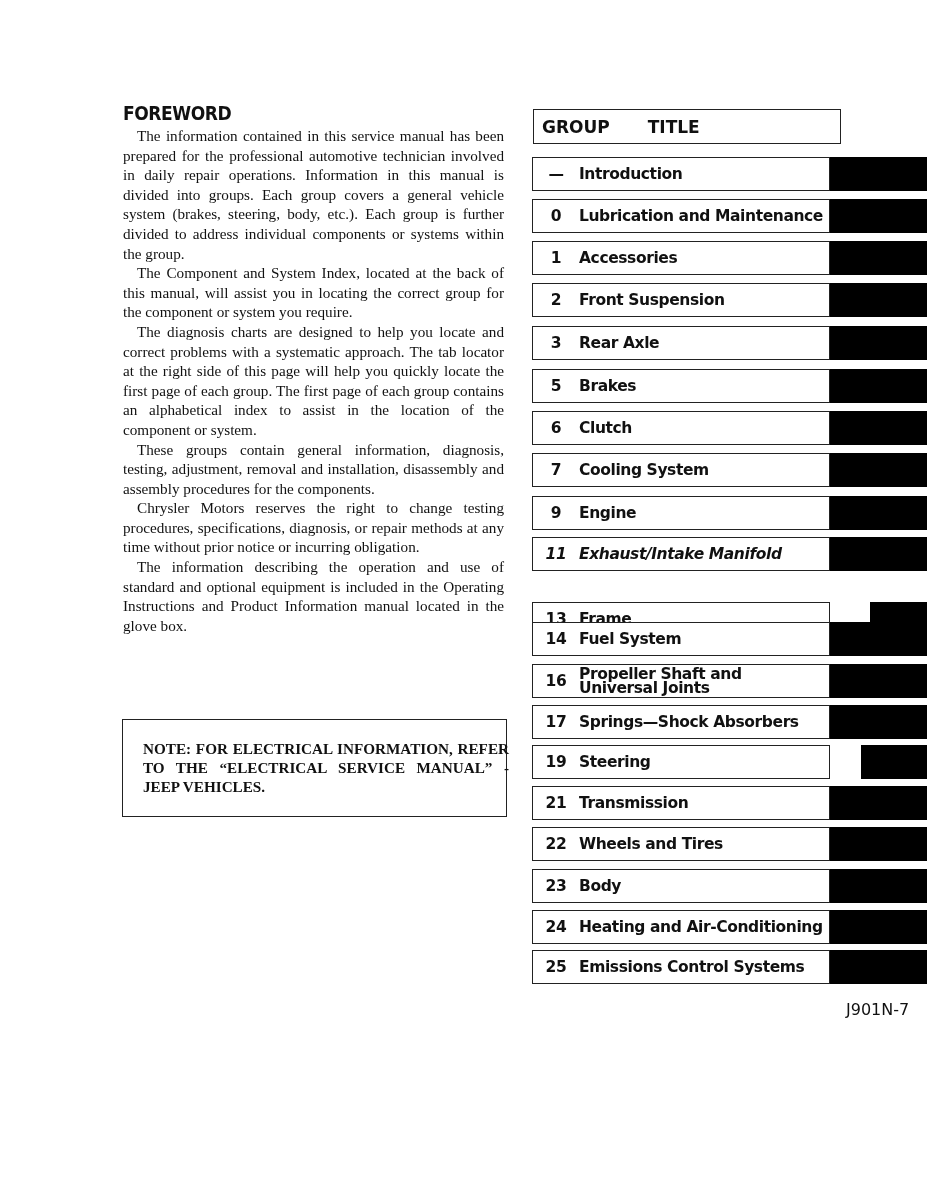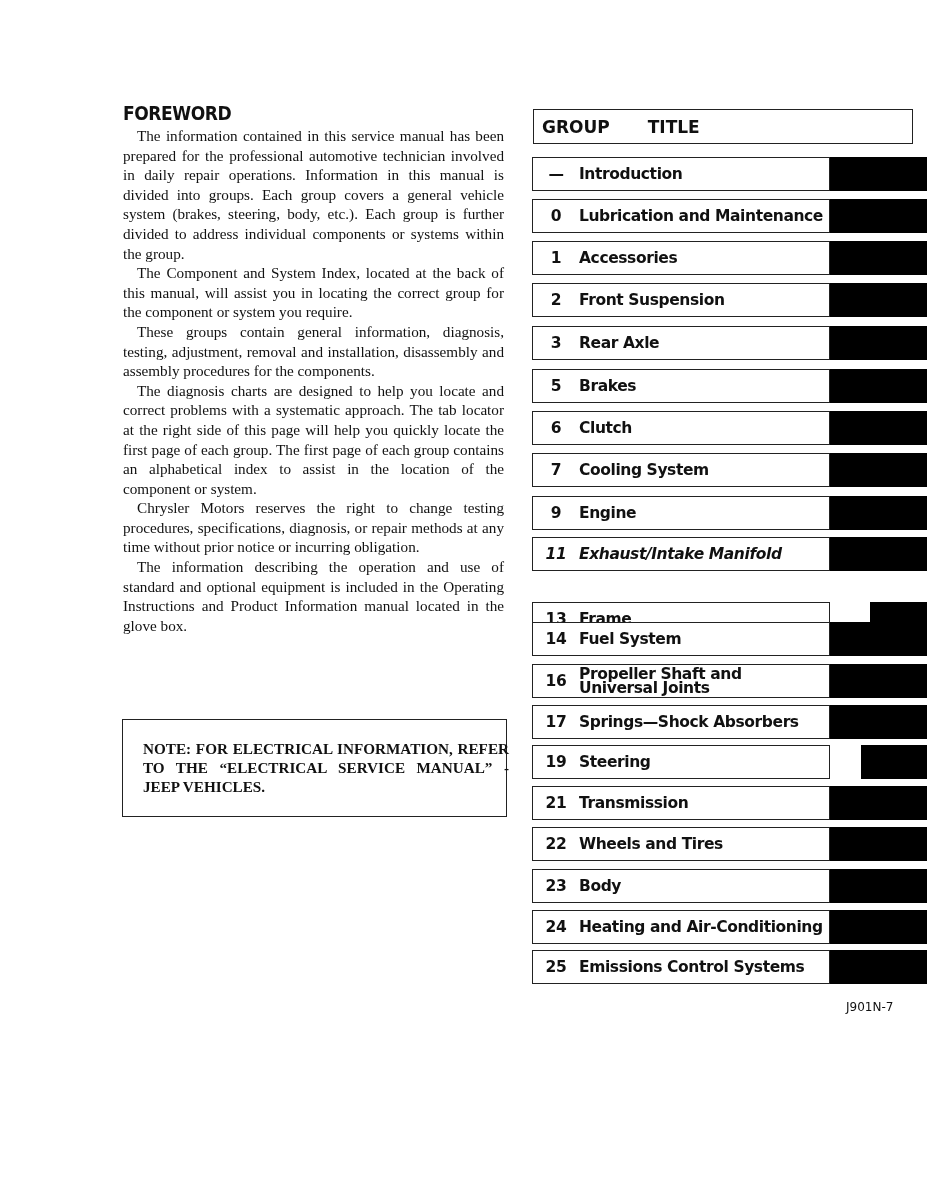--- a/index.html
+++ b/index.html
@@ -2,38 +2,38 @@
 <html><head>
 <meta charset="utf-8">
 <style>
   html, body { margin: 0; padding: 0; background: #ffffff; }
   body { width: 927px; height: 1200px; position: relative; overflow: hidden; color: #111; }
   .foreword { position: absolute; left: 123px; top: 102px; width: 381px; }
   .fw-title { font-family: "DejaVu Sans", sans-serif; font-weight: bold; font-size: 19px; letter-spacing: -0.5px; margin: 0 0 2px 0; transform: scaleX(0.9); transform-origin: left; }
   .fw-para { font-family: "Liberation Serif", "DejaVu Serif", serif; font-size: 15.2px; line-height: 19.6px; text-align: justify; margin: 0; text-indent: 14px; }
   .note-box { position: absolute; left: 122px; top: 719px; width: 375px; border: 1.5px solid #222; padding: 7px 0 8px 8px; }
   .note-text { font-family: "Liberation Serif", "DejaVu Serif", serif; font-weight: bold; font-size: 15.2px; line-height: 19px; text-align: justify; margin: 12px; width: 366px; }
-  .group-header { position: absolute; left: 533px; top: 109px; width: 380px; height: 35px; border: 1.5px solid #222; box-sizing: border-box; font-family: "DejaVu Sans", sans-serif; font-weight: bold; font-size: 17px; display: flex; align-items: center; padding-left: 8px; }
+  .group-header { position: absolute; left: 533px; top: 109px; width: 308px; height: 35px; border: 1.5px solid #222; box-sizing: border-box; font-family: "DejaVu Sans", sans-serif; font-weight: bold; font-size: 17px; display: flex; align-items: center; padding-left: 8px; }
   .group-header .gh-title { margin-left: 38px; }
   .tab-row { position: absolute; left: 532px; width: 395px; height: 34px; display: flex; }
   .tab-box { width: 298px; height: 100%; border: 1.5px solid #222; box-sizing: border-box; display: flex; align-items: center; font-family: "DejaVu Sans", sans-serif; font-weight: bold; font-size: 15.5px; letter-spacing: -0.4px; background: #fff; }
   .tab-num { width: 46px; text-align: center; flex: none; }
   .tab-title { line-height: 14px; }
   .tab-black { flex: 1; background: #000; height: 100%; }
-  .footer-code { position: absolute; left: 846px; top: 1000px; font-family: "DejaVu Sans", sans-serif; font-size: 12px; }
+  .footer-code { position: absolute; left: 846px; top: 1000px; font-family: "DejaVu Sans", sans-serif; font-size: 16px; }
 </style>
 </head>
 <body>
 
 <div class="foreword">
   <h2 class="fw-title">FOREWORD</h2>
   <p class="fw-para">The information contained in this service manual has been prepared for the professional automotive technician involved in daily repair operations. Information in this manual is divided into groups. Each group covers a general vehicle system (brakes, steering, body, etc.). Each group is further divided to address individual components or systems within the group.</p>
   <p class="fw-para">The Component and System Index, located at the back of this manual, will assist you in locating the correct group for the component or system you require.</p>
+  <p class="fw-para">The diagnosis charts are designed to help you locate and correct problems with a systematic approach. The tab locator at the right side of this page will help you quickly locate the first page of each group. The first page of each group contains an alphabetical index to assist in the location of the component or system.</p>
   <p class="fw-para">These groups contain general information, diagnosis, testing, adjustment, removal and installation, disassembly and assembly procedures for the components.</p>
-  <p class="fw-para">The diagnosis charts are designed to help you locate and correct problems with a systematic approach. The tab locator at the right side of this page will help you quickly locate the first page of each group. The first page of each group contains an alphabetical index to assist in the location of the component or system.</p>
   <p class="fw-para">Chrysler Motors reserves the right to change testing procedures, specifications, diagnosis, or repair methods at any time without prior notice or incurring obligation.</p>
   <p class="fw-para">The information describing the operation and use of standard and optional equipment is included in the Operating Instructions and Product Information manual located in the glove box.</p>
 </div>
 
 <div class="note-box">
   <p class="note-text">NOTE: FOR ELECTRICAL INFORMATION, REFER TO THE “ELECTRICAL SERVICE MANUAL” - JEEP VEHICLES.</p>
 </div>
 
 <div class="group-header">
   <span>GROUP</span>

